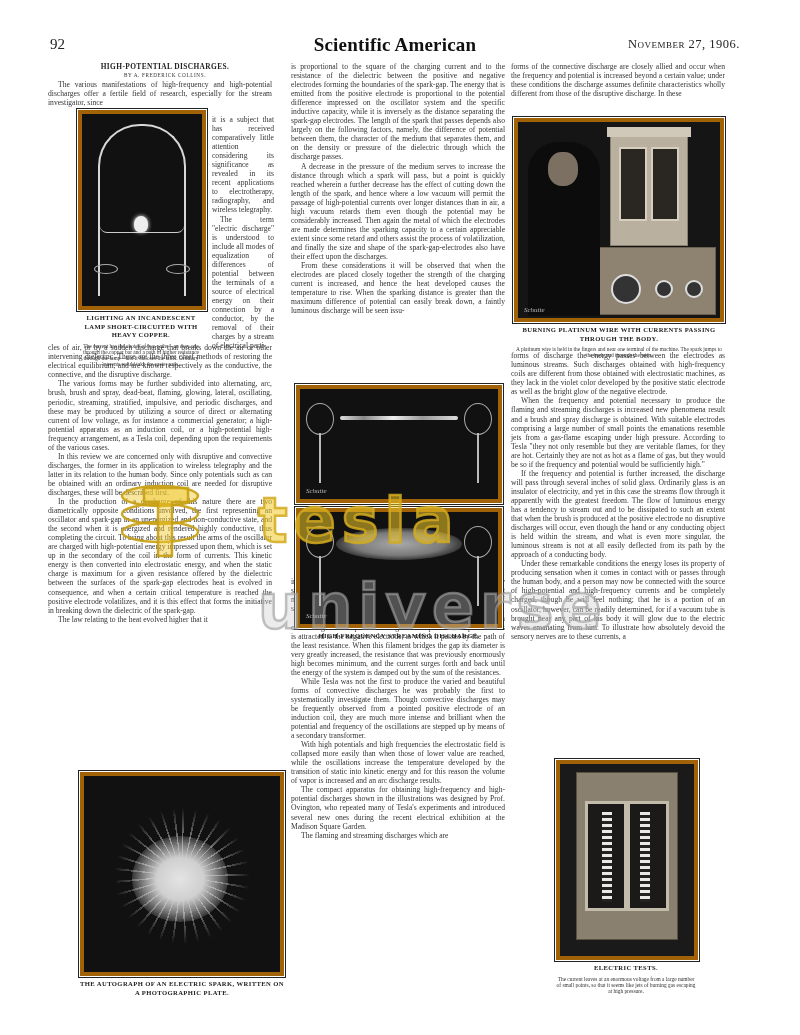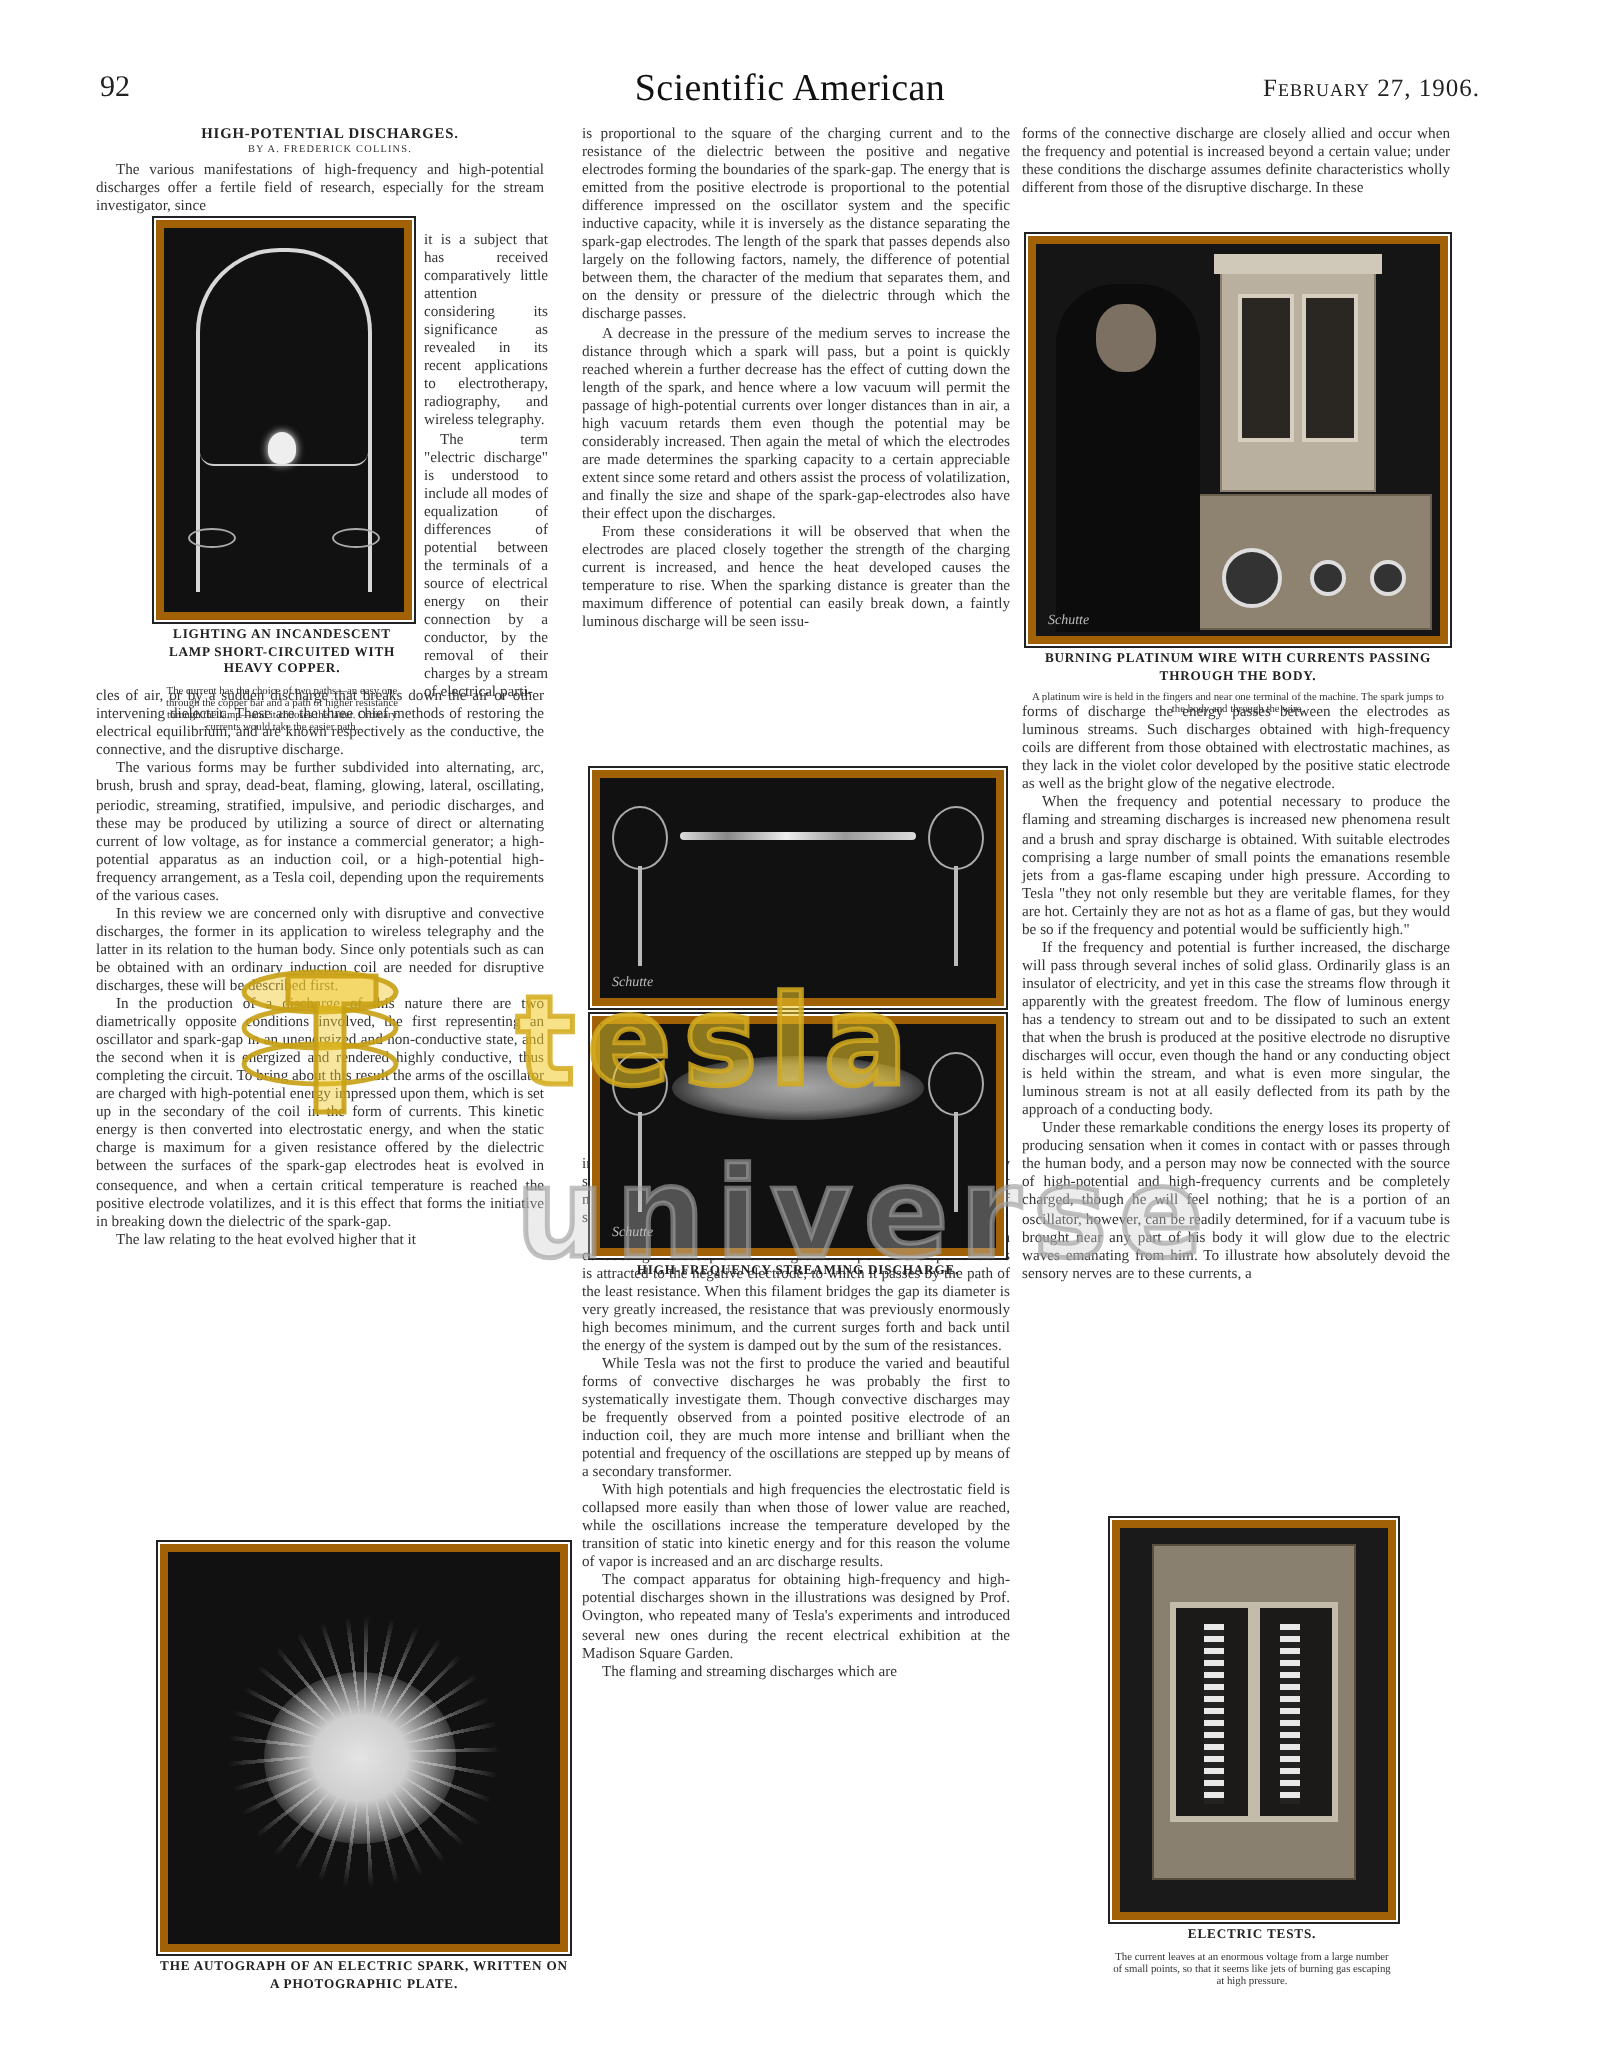--- a/index.html
+++ b/index.html
@@ -4,21 +4,21 @@
 <style>
   html, body { margin: 0; padding: 0; background: #ffffff; }
   body { width: 800px; height: 1035px; position: relative; overflow: hidden;
          font-family: "DejaVu Serif", serif; color: #2a2a2a; }
   .page { position: absolute; left: 0; top: 0; width: 784px; height: 1035px; }
 
   
   .masthead { position: absolute; top: 34px; left: 50px; width: 690px; height: 24px; }
   .page-num { position: absolute; left: 0; top: 2px; font-family: "Liberation Serif", serif; font-size: 15px; color: #222; }
   .mag-title { position: absolute; left: 0; right: 0; top: 0; text-align: center;
-               font-family: "Liberation Serif", serif; font-weight: normal; font-size: 19px; color: #111; letter-spacing: 0.2px; }
+               font-family: "Liberation Serif", serif; font-weight: bold; font-size: 19px; color: #111; letter-spacing: 0.2px; }
   .mag-date { position: absolute; right: 0; top: 3px; font-family: "Liberation Serif", serif; font-size: 12.5px; color: #222; font-variant: small-caps; letter-spacing: 0.5px; }
 
   
   .col { position: absolute; top: 62px; font-family: "Liberation Serif", serif; font-size: 7.6px; line-height: 9.05px; color: #333; text-align: justify; }
   .col-1 { left: 48px; width: 224px; }
   .col-2 { left: 291px; width: 214px; }
   .col-3 { left: 511px; width: 214px; }
   .col p { margin: 0; text-indent: 10px; }
   .col p.noindent { text-indent: 0; }
 
@@ -99,21 +99,21 @@
   .wm-text .b { color: rgba(200,200,200,0.35); -webkit-text-stroke: 2.5px rgba(160,160,160,0.65); }
 </style>
 </head>
 <body>
 
 <div class="page">
 
   <div class="masthead">
     <span class="page-num">92</span>
     <div class="mag-title">Scientific American</div>
-    <span class="mag-date">February 27, 1906.</span>
+    <span class="mag-date">November 27, 1906.</span>
   </div>
 
   <div class="col col-1">
     <p class="art-title">HIGH-POTENTIAL DISCHARGES.</p>
     <p class="art-byline">BY A. FREDERICK COLLINS.</p>
     <p>The various manifestations of high-frequency and high-potential discharges offer a fertile field of research, especially for the stream investigator, since</p>
     <div style="height: 236px;"></div>
     <p class="noindent">cles of air, or by a sudden discharge that breaks down the air or other intervening dielectric. These are the three chief methods of restoring the electrical equilibrium, and are known respectively as the conductive, the connective, and the disruptive discharge.</p>
     <p>The various forms may be further subdivided into alternating, arc, brush, brush and spray, dead-beat, flaming, glowing, lateral, oscillating, periodic, streaming, stratified, impulsive, and periodic discharges, and these may be produced by utilizing a source of direct or alternating current of low voltage, as for instance a commercial generator; a high-potential apparatus as an induction coil, or a high-potential high-frequency arrangement, as a Tesla coil, depending upon the requirements of the various cases.</p>
     <p>In this review we are concerned only with disruptive and convective discharges, the former in its application to wireless telegraphy and the latter in its relation to the human body. Since only potentials such as can be obtained with an ordinary induction coil are needed for disruptive discharges, these will be described first.</p>

